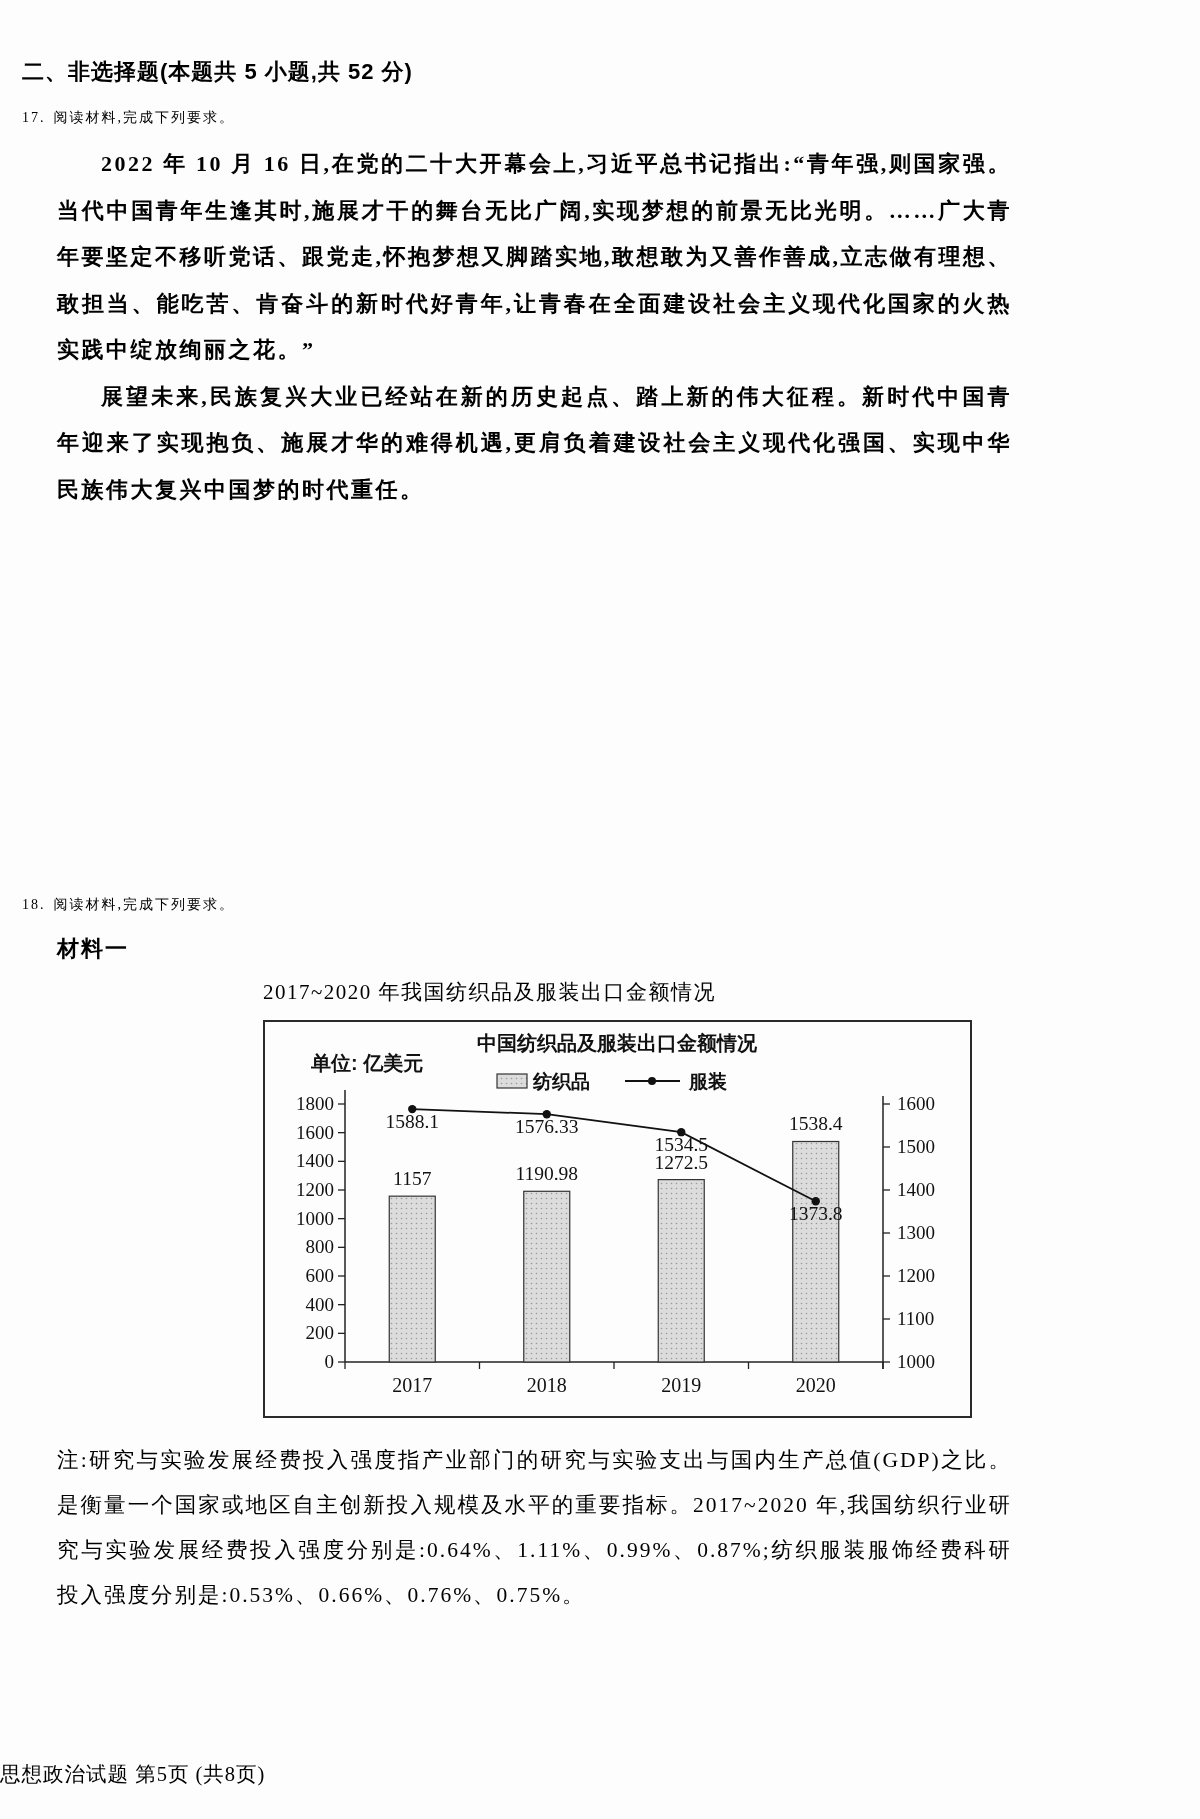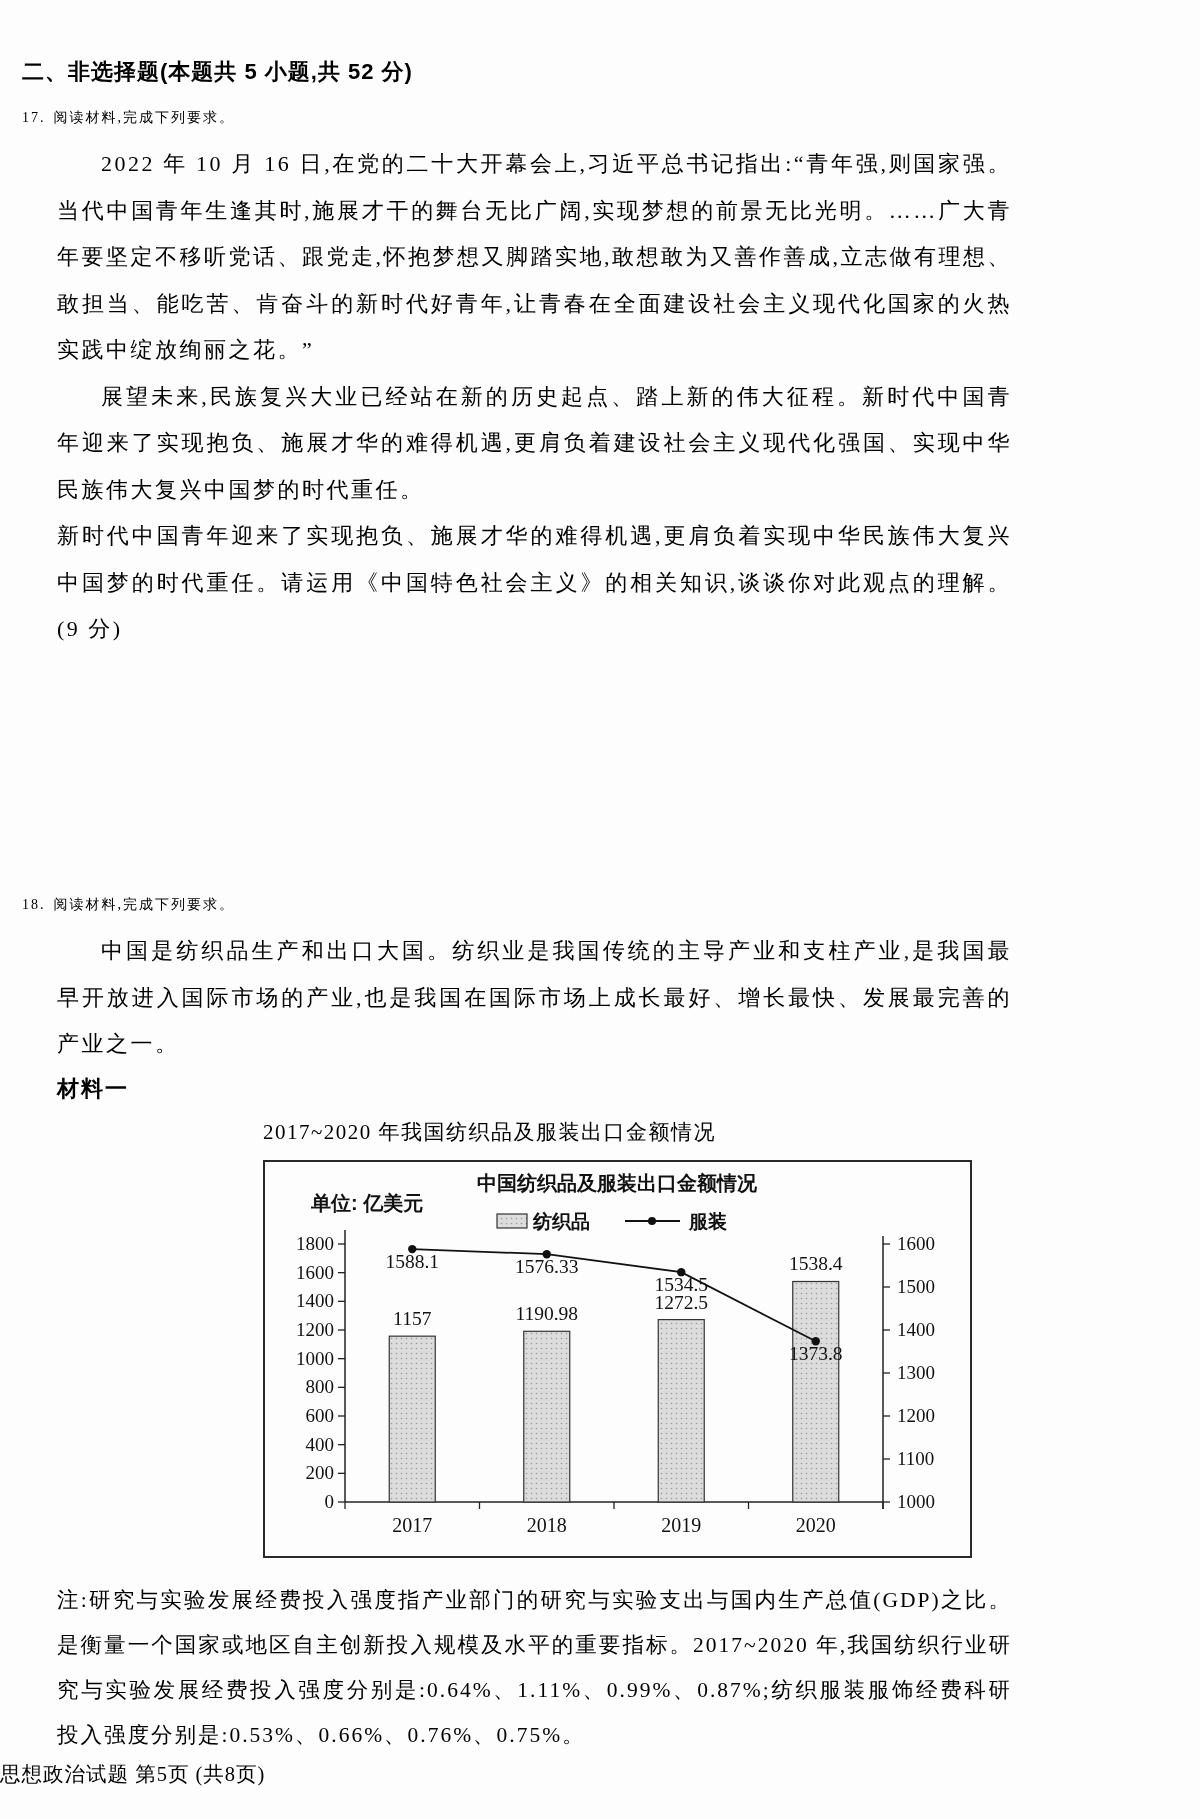--- a/index.html
+++ b/index.html
@@ -19,21 +19,21 @@
     font-weight:bold; font-size:22px; line-height:34px; letter-spacing:1px;
   }
   .q-line { font-size:14px; line-height:46px; margin-top:6px; letter-spacing:2px; }
   .q-num { margin-right:8px; }
 
   .para {
     margin:0 0 0 35px; width:955px;
     font-size:22px; line-height:46.5px; letter-spacing:2.5px;
     text-align:justify;
   }
-  .indent { text-indent:2em; }
+  .indent { text-indent:2em;font-weight:bold; }
 
   .answer-space { height:270px; }
 
   .q18-block { position:absolute; top:821px; left:0; width:100%; }
 
   .material-label {
     margin:4px 0 0 35px;
     font-family:"Liberation Sans","DejaVu Sans",sans-serif;
     font-weight:bold; font-size:22px; line-height:34px; letter-spacing:2px;
   }
@@ -62,30 +62,28 @@
   <div class="content">
 
     <div class="section-header">二、非选择题(本题共 5 小题,共 52 分)</div>
 
     <div class="q-line">
       <span class="q-num">17.</span><span>阅读材料,完成下列要求。</span>
     </div>
 
     <p class="para indent">2022 年 10 月 16 日,在党的二十大开幕会上,习近平总书记指出:“青年强,则国家强。当代中国青年生逢其时,施展才干的舞台无比广阔,实现梦想的前景无比光明。……广大青年要坚定不移听党话、跟党走,怀抱梦想又脚踏实地,敢想敢为又善作善成,立志做有理想、敢担当、能吃苦、肯奋斗的新时代好青年,让青春在全面建设社会主义现代化国家的火热实践中绽放绚丽之花。”</p>
     <p class="para indent">展望未来,民族复兴大业已经站在新的历史起点、踏上新的伟大征程。新时代中国青年迎来了实现抱负、施展才华的难得机遇,更肩负着建设社会主义现代化强国、实现中华民族伟大复兴中国梦的时代重任。</p>
-    <p class="para">新时代中国青年迎来了实现抱负、施展才华的难得机遇,更肩负着实现中华民族伟大复兴中国梦的时代重任。请运用《中国特色社会主义》的相关知识,谈谈你对此观点的理解。(9 分)</p>
 
     <div class="answer-space"></div>
 
     <div class="q18-block">
       <div class="q-line">
         <span class="q-num">18.</span><span>阅读材料,完成下列要求。</span>
       </div>
 
-      <p class="para indent">中国是纺织品生产和出口大国。纺织业是我国传统的主导产业和支柱产业,是我国最早开放进入国际市场的产业,也是我国在国际市场上成长最好、增长最快、发展最完善的产业之一。</p>
 
       <div class="material-label">材料一</div>
 
       <div class="chart-caption">2017~2020 年我国纺织品及服装出口金额情况</div>
 
       <div class="chart-box">
         <svg id="chart-svg" width="705" height="394" viewBox="0 0 705 394">
             <defs>
               <pattern id="barpat" patternUnits="userSpaceOnUse" width="5" height="5">
                 <rect x="0" y="0" width="5" height="5" fill="#dcdcdc"></rect>

